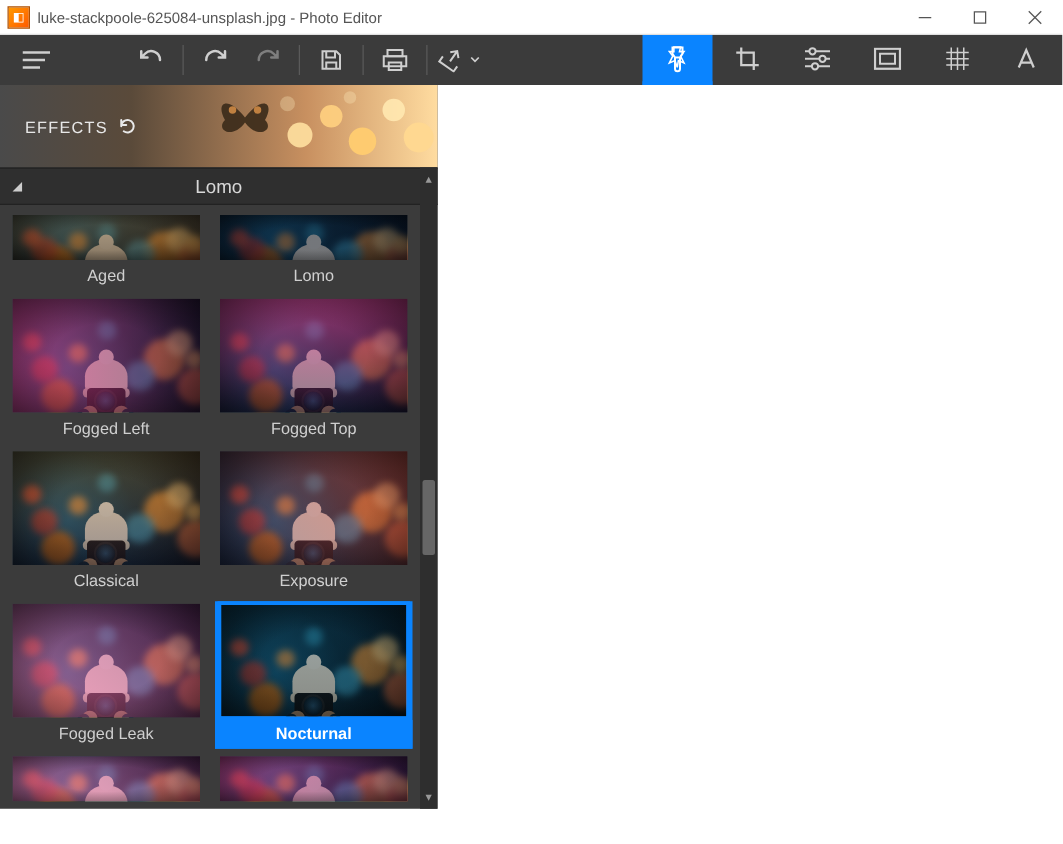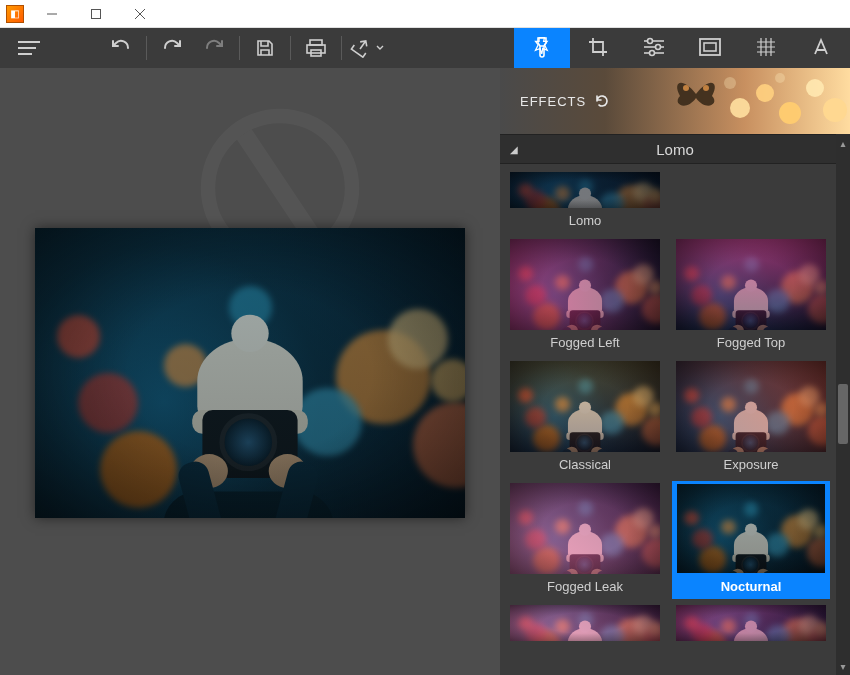--- a/index.html
+++ b/index.html
@@ -12,21 +12,21 @@
 
   .toolbar { height: 40px; background: #3b3b3b; display: flex; align-items: center; }
   .tb-left { display: flex; align-items: center; gap: 0; padding-left: 8px; }
   .tb-btn { width: 42px; height: 40px; display: flex; align-items: center; justify-content: center; color: #cfcfcf; }
   .tb-sep { width: 1px; height: 24px; background: #5a5a5a; margin: 0 4px; }
   .tb-right { margin-left: auto; display: flex; }
   .tab-btn { width: 56px; height: 40px; display: flex; align-items: center; justify-content: center; color: #cfcfcf; }
   .tab-btn.active { background: #0a84ff; color: #fff; border-bottom: 3px solid #0a84ff; }
   .tb-right .tab-btn:not(.active) { border-bottom: 3px solid transparent; }
 
-  .main { display: flex; height: calc(675px - 28px - 40px); }
+  .main { display: flex; height: calc(675px - 28px - 40px); flex-direction: column; }
   .canvas-area { width: 500px; background: #4d4d4d; position: relative; overflow: hidden; }
   .watermark { position: absolute; top: 30px; left: 150px; width: 260px; height: 180px; opacity: 0.04; }
   .canvas-area .photo { position: absolute; left: 35px; top: 160px; width: 430px; height: 290px; box-shadow: 0 0 12px rgba(0,0,0,0.5); overflow: hidden; }
 
   .sidepanel { width: 350px; background: #3b3b3b; display: flex; flex-direction: column; position: relative; }
   .banner { height: 66px; background: linear-gradient(90deg,#4a4a4a 0%, #5a4a3a 30%, #c89060 70%, #ffdca0 100%); display: flex; align-items: center; padding-left: 20px; position: relative; overflow: hidden; border-bottom: 0px solid #222; }
   .banner .efflabel { color: #e8e8e8; font-size: 13px; letter-spacing: 1px; display: flex; align-items: center; gap: 8px; }
   .butterfly { position: absolute; right: 130px; top: 8px; width: 48px; height: 36px; }
   .flowers { position: absolute; right: -10px; top: 0; width: 150px; height: 66px; }
 
@@ -63,20 +63,21 @@
   .hand.l { top:68px; left:-4px;} .hand.r { top:68px; left:42px;}
   .torso { position:absolute; top:90px; left:-20px; width:100px; height:80px; background:#071e28; border-radius:20px 20px 0 0;}
 
   svg { display: block; }
 </style>
 </head>
 <body>
 
 <div class="titlebar">
   <div class="appicon">◧</div>
+  <div class="title">luke-stackpoole-625084-unsplash.jpg - Photo Editor</div>
   <div class="winctrls">
     <div class="winbtn">
         <svg width="12" height="12">
           <line x1="1" y1="6" x2="11" y2="6" stroke="#555" stroke-width="1"></line>
         </svg>
       </div>
     <div class="winbtn">
         <svg width="12" height="12">
           <rect x="1.5" y="1.5" width="9" height="9" fill="none" stroke="#555" stroke-width="1"></rect>
         </svg>
@@ -261,20 +262,44 @@
                 <div class="bokeh" style="left: 60%; top: 55%; width: 16%; padding-bottom: 16%; height: 0px; background: rgb(58, 160, 192);"></div>
                 <div class="bokeh" style="left: 88%; top: 60%; width: 20%; padding-bottom: 20%; height: 0px; background: rgb(255, 122, 64);"></div>
                 <div class="bokeh" style="left: 45%; top: 20%; width: 10%; padding-bottom: 10%; height: 0px; background: rgb(42, 144, 176);"></div>
                 <div class="bokeh" style="left: 92%; top: 45%; width: 10%; padding-bottom: 10%; height: 0px; background: rgb(255, 192, 96);"></div>
                 <div class="bokeh" style="left: 5%; top: 30%; width: 10%; padding-bottom: 10%; height: 0px; background: rgb(255, 80, 48);"></div>
                 <div class="person" style="transform: translate(-50%, -10%) scale(0.55);">
                   <div class="beanie">
                     <div class="pom"></div>
                   </div>
                 </div>
+                <div style="position: absolute; inset: 0px; background: linear-gradient(rgba(120, 90, 50, 0.5), rgba(60, 40, 20, 0.6)); mix-blend-mode: normal;"></div>
+                <div style="position: absolute; inset: 0px; background: radial-gradient(transparent 40%, rgba(0, 0, 0, 0.55) 100%);"></div>
+              </div>
+            </div>
+            <div class="label">Aged</div>
+          </div>
+          <div class="ecard half">
+            <div class="thumb">
+              <div class="scene">
+                <div class="bokeh" style="left: 15%; top: 70%; width: 18%; padding-bottom: 18%; height: 0px; background: rgb(255, 122, 0);"></div>
+                <div class="bokeh" style="left: 10%; top: 50%; width: 14%; padding-bottom: 14%; height: 0px; background: rgb(212, 58, 42);"></div>
+                <div class="bokeh" style="left: 30%; top: 40%; width: 10%; padding-bottom: 10%; height: 0px; background: rgb(255, 160, 64);"></div>
+                <div class="bokeh" style="left: 70%; top: 35%; width: 22%; padding-bottom: 22%; height: 0px; background: rgb(255, 154, 48);"></div>
+                <div class="bokeh" style="left: 82%; top: 28%; width: 14%; padding-bottom: 14%; height: 0px; background: rgb(255, 208, 128);"></div>
+                <div class="bokeh" style="left: 60%; top: 55%; width: 16%; padding-bottom: 16%; height: 0px; background: rgb(58, 160, 192);"></div>
+                <div class="bokeh" style="left: 88%; top: 60%; width: 20%; padding-bottom: 20%; height: 0px; background: rgb(255, 122, 64);"></div>
+                <div class="bokeh" style="left: 45%; top: 20%; width: 10%; padding-bottom: 10%; height: 0px; background: rgb(42, 144, 176);"></div>
+                <div class="bokeh" style="left: 92%; top: 45%; width: 10%; padding-bottom: 10%; height: 0px; background: rgb(255, 192, 96);"></div>
+                <div class="bokeh" style="left: 5%; top: 30%; width: 10%; padding-bottom: 10%; height: 0px; background: rgb(255, 80, 48);"></div>
+                <div class="person" style="transform: translate(-50%, -10%) scale(0.55);">
+                  <div class="beanie">
+                    <div class="pom"></div>
+                  </div>
+                </div>
                 <div style="position: absolute; inset: 0px; background: linear-gradient(rgba(10, 20, 40, 0.55), rgba(10, 20, 40, 0.55)); mix-blend-mode: normal;"></div>
                 <div style="position: absolute; inset: 0px; background: radial-gradient(transparent 40%, rgba(0, 0, 0, 0.55) 100%);"></div>
               </div>
             </div>
             <div class="label">Lomo</div>
           </div>
         </div>
         <div class="erow">
           <div class="ecard">
             <div class="thumb">

